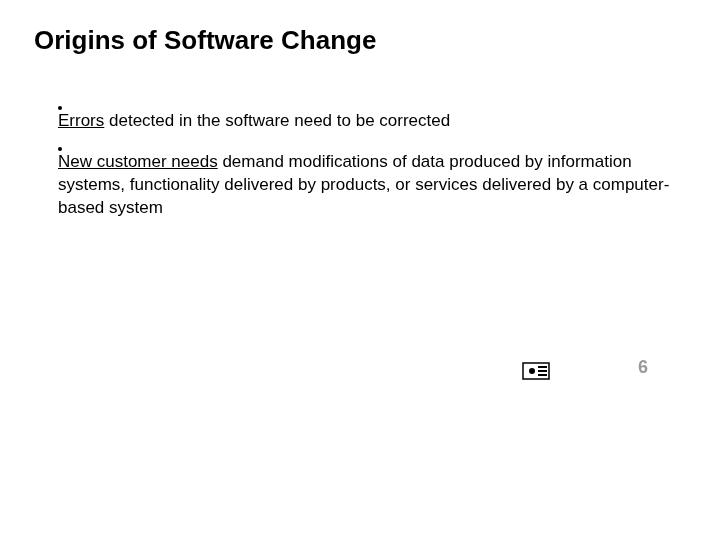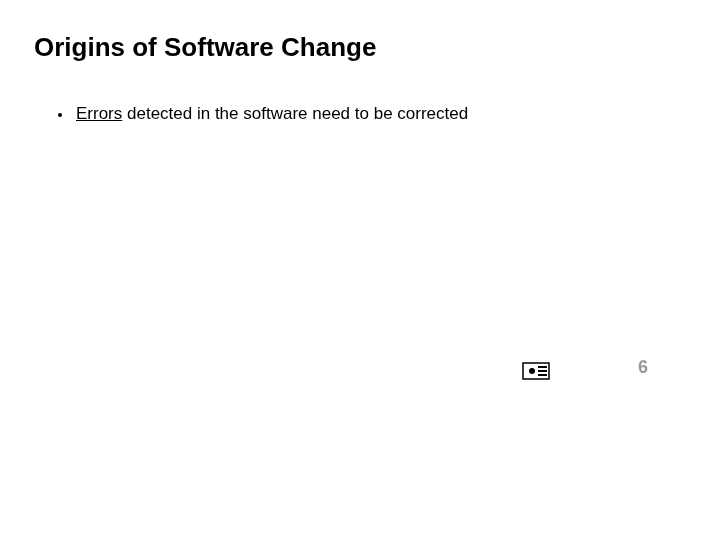--- a/index.html
+++ b/index.html
@@ -10,36 +10,37 @@
     background: #fff;
     font-family: Verdana, Arial, sans-serif;
     color: #000;
     position: relative;
     overflow: hidden;
   }
   .slide {
     box-sizing: border-box;
     width: 720px;
     height: 416px;
-    padding: 28px 30px 20px 30px;
+    padding: 21px 30px 20px 30px;
     position: relative;
   }
   .title {
     font-size: 26px;
     font-weight: bold;
     font-family: Arial, sans-serif;
     margin: 4px 0 40px 4px;
   }
   .bullets {
     margin-left: 28px;
   }
   .bullet-row {
     display: flex;
     align-items: flex-start;
     margin-bottom: 4px;
+    flex-direction: column;
   }
   .dot {
     flex: 0 0 auto;
     width: 4px;
     height: 4px;
     border-radius: 50%;
     background: #000;
     margin-top: 10px;
     margin-right: 14px;
   }
@@ -79,20 +80,26 @@
   <div class="bullets">
 
     <div class="bullet-row">
       <div class="dot"></div>
       <div class="bullet-text">
         <span class="u">Errors</span><span> detected in the software need to be corrected</span>
       </div>
     </div>
 
 
+    <div class="bullet-row">
+      <div class="dot"></div>
+      <div class="bullet-text">
+        <span class="u">New customer needs</span><span> demand modifications of data produced by information systems, functionality delivered by products, or services delivered by a computer-based system</span>
+      </div>
+    </div>
 
 
 
   </div>
 
   <div class="card-icon">
     <svg width="28" height="18" viewBox="0 0 28 18">
       <rect x="1" y="1" width="26" height="16" fill="none" stroke="#000" stroke-width="1.5"></rect>
       <circle cx="10" cy="9" r="3" fill="#000"></circle>
       <rect x="16" y="4" width="9" height="2" fill="#000"></rect>

